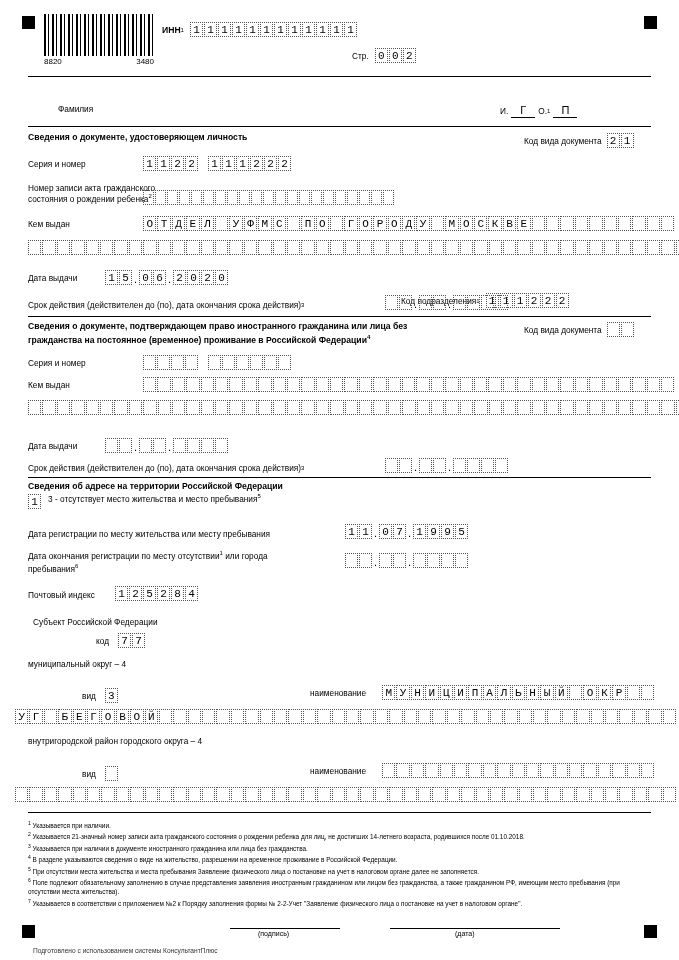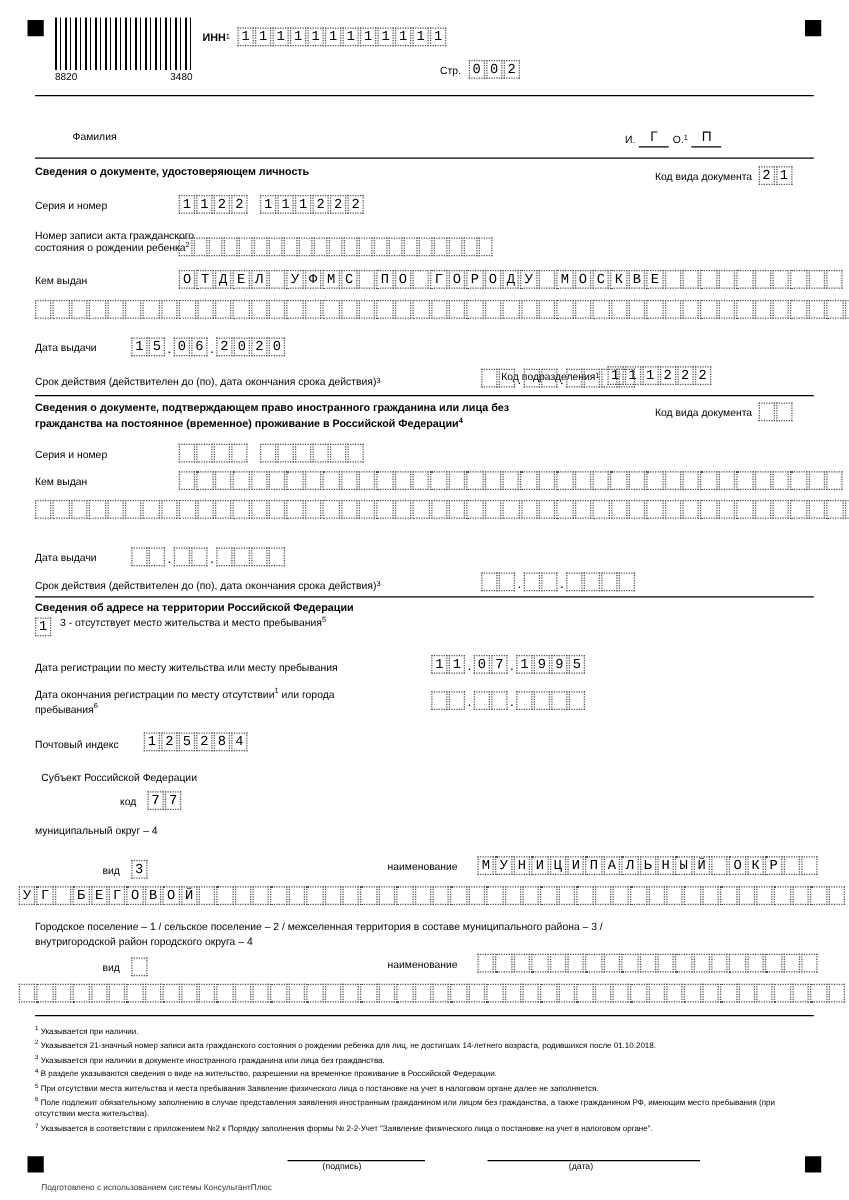--- a/index.html
+++ b/index.html
@@ -629,21 +629,20 @@
         <span class="cell" style="width: 13.4px;"></span>
         <span class="cell" style="width: 13.4px;"></span>
         <span class="cell" style="width: 13.4px;"></span>
         <span class="cell" style="width: 13.4px;"></span>
         <span class="cell" style="width: 13.4px;"></span>
         <span class="cell" style="width: 13.4px;"></span>
       </span>
   </div>
 
   <div class="row" style="left:28px;top:735px;flex-direction:column;align-items:flex-start;line-height:1.45;">
-    <span class="lbl">Городское поселение – 1 / сельское поселение – 2 / межселенная территория в составе муниципального района – 3 /</span>
     <span class="lbl">внутригородской район городского округа – 4</span>
   </div>
 
   <div class="row" style="left:82px;top:766px;">
     <span class="lbl">вид</span>
     <span class="cells" id="setk-cells" style="margin-left:9px;">
         <span class="cell" style="width: 13px;"></span>
       </span>
   </div>
   <div class="row" style="left:310px;top:766px;">

